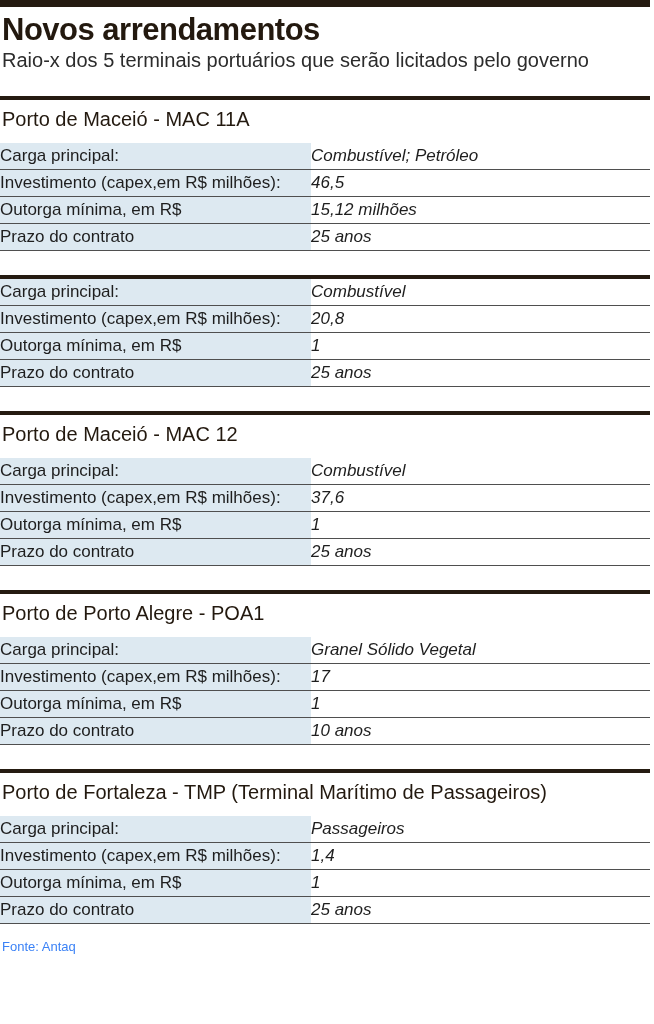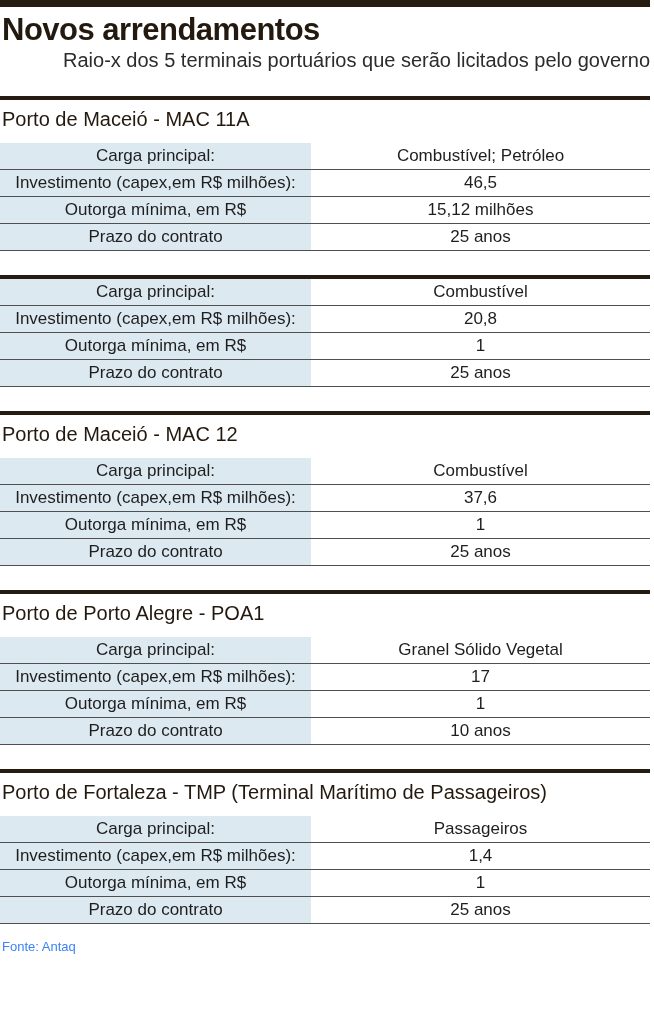--- a/index.html
+++ b/index.html
@@ -26,21 +26,20 @@
     font-weight: bold;
     letter-spacing: -0.5px;
     margin: 6px 0 2px 2px;
     color: #23190f;
   }
   p.subtitle {
     font-size: 20px;
     line-height: 23px;
     margin: 0 0 0 2px;
     color: #2c2c2c;
-    text-align: right;
   }
   section.terminal {
     margin-top: 24px;
   }
   .rule {
     height: 4px;
     background: #251b11;
   }
   h2.section-title {
     font-size: 20px;
@@ -56,29 +55,29 @@
   }
   table.facts td {
     height: 26px;
     font-size: 17px;
     vertical-align: middle;
     border-bottom: 1.5px solid #4f4f4f;
     padding: 0;
     color: #1e1e1e;
     white-space: nowrap;
     overflow: hidden;
-    text-align: center;
   }
   td.lbl {
     background: #dde9f1;
     width: 311px;
     padding-left: 4px;
   }
   td.val {
     padding-left: 34px;
+    font-style: italic;
   }
   p.source {
     font-size: 13px;
     color: #3b82f6;
     margin: 15px 0 0 2px;
   }
 </style>
 </head>
 <body>
 

